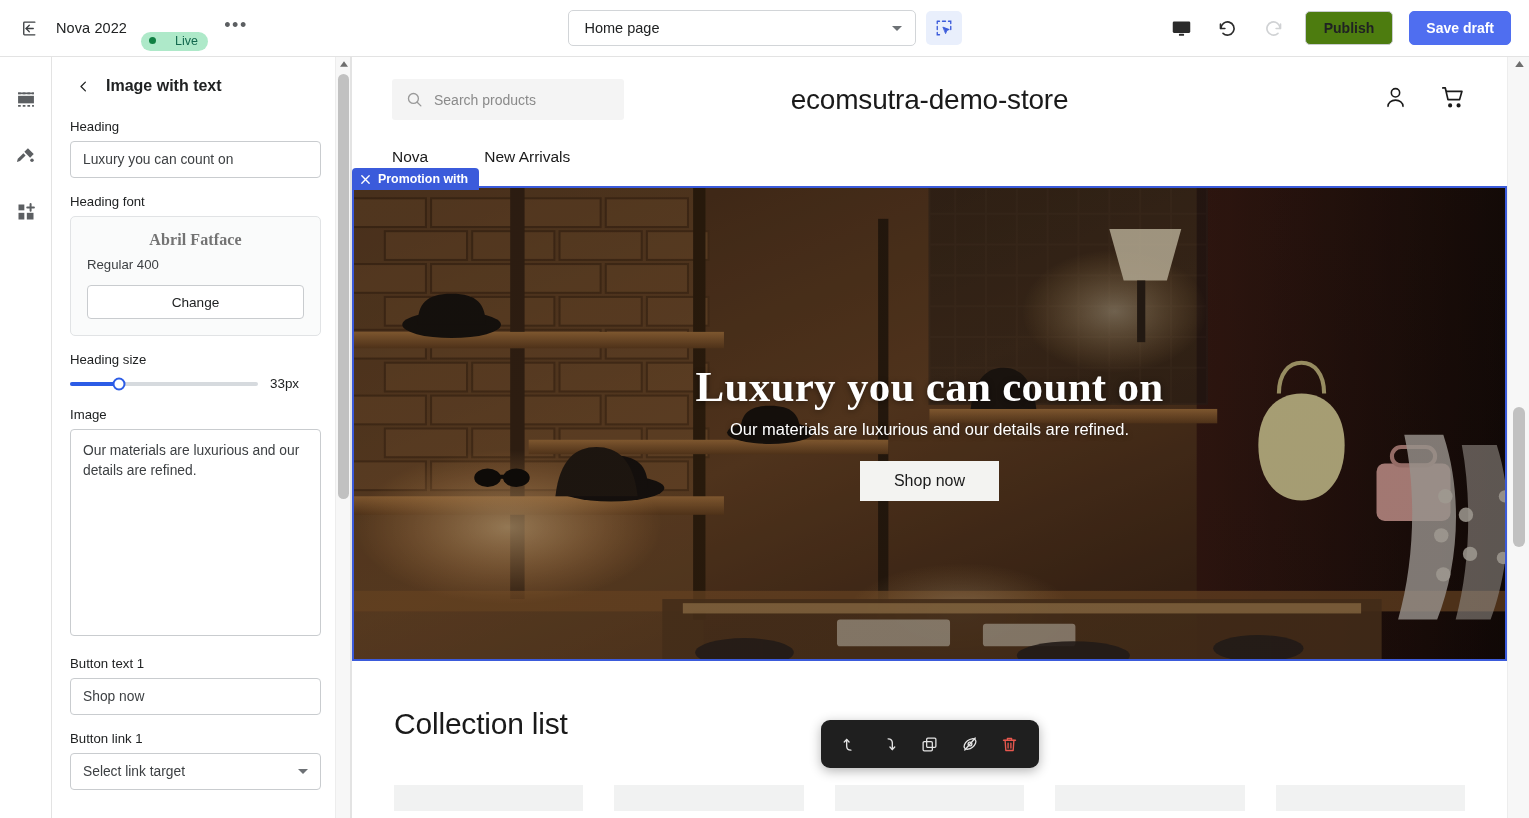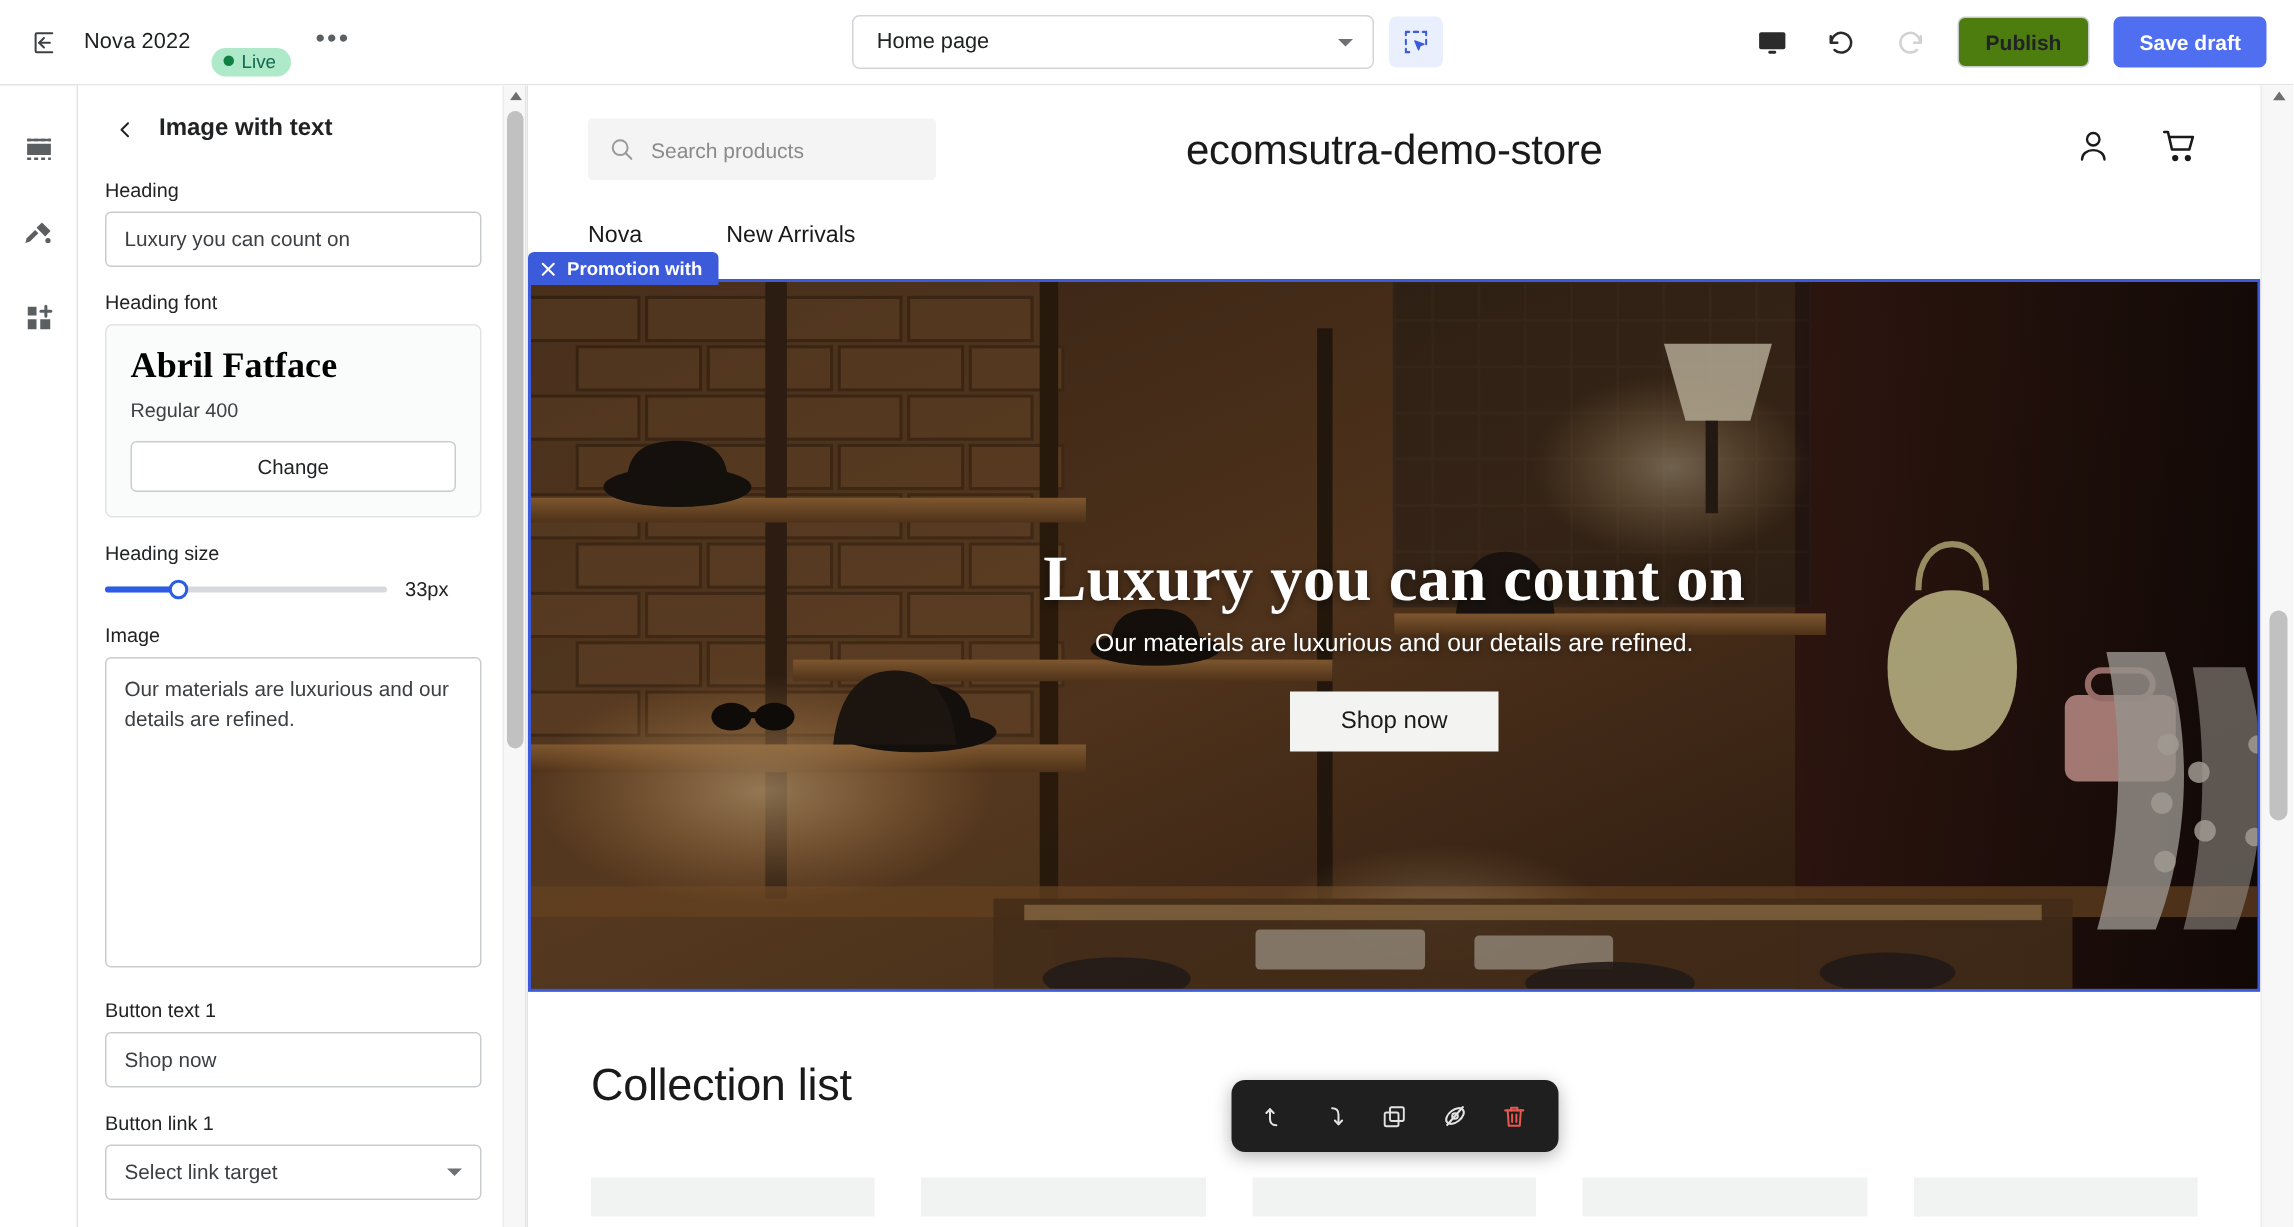--- a/index.html
+++ b/index.html
@@ -20,21 +20,21 @@
     border-bottom: 1px solid #e3e3e3;
     position: relative;
   }
   .topbar-left { display: flex; align-items: center; gap: 14px; padding-left: 14px; }
   .exit-btn {
     width: 28px; height: 28px; display: flex; align-items: center; justify-content: center;
     border-radius: 4px; cursor: pointer;
   }
   .shop-name { font-size: 14.5px; color: #202223; letter-spacing: .1px; }
   .live-pill {
-    display: inline-flex; align-items: center; gap: 5px;
+    display: inline-flex; align-items: center; gap: 19px;
     background: #aee9c9; color: #13684e;
     border-radius: 11px; padding: 2px 10px 3px 8px;
     font-size: 12.5px; font-weight: 500; margin-top: 26px;
   }
   .live-dot { width: 7px; height: 7px; border-radius: 50%; background: #108043; display:inline-block; }
   .more-btn {
     width: 28px; height: 26px; display:flex; align-items:center; justify-content:center;
     color:#5c5f62; font-size: 18px; letter-spacing: 1.5px; cursor: pointer; border-radius: 4px;
     line-height: 8px; padding-bottom: 7px;
   }
@@ -99,21 +99,21 @@
     background: #fff; font-size: 13.8px; color: #3d4043; padding: 0 12px;
     font-family: "Liberation Sans", sans-serif; outline: none;
   }
   .text-input::placeholder { color: #6d7175; }
   .group { margin-bottom: 16px; }
 
   .font-card {
     width: 251px; border: 1px solid #e1e3e5; border-radius: 5px;
     background: #fafbfb; padding: 14px 16px 16px 16px;
   }
-  .font-name { font-family: "Liberation Serif", serif; font-size: 24px; font-weight: 700; color: #000000; letter-spacing: .1px; }
+  .font-name { font-family: "Liberation Serif", serif; font-size: 16px; font-weight: 700; color: #737373; letter-spacing: .1px; text-align: center; }
   .font-weight { font-size: 13.2px; color: #3d4043; margin-top: 8px; margin-bottom: 13px; }
   .change-btn {
     width: 100%; height: 34px; background: #fff; border: 1px solid #c9cccf; border-radius: 4px;
     font-size: 13.6px; color: #202223; cursor: pointer; font-family: "Liberation Sans", sans-serif;
   }
 
   .slider-row { display: flex; align-items: center; gap: 12px; margin-top: 9px; }
   .slider-track { position: relative; width: 188px; height: 4px; background: #d6dade; border-radius: 2px; }
   .slider-fill { position: absolute; left: 0; top: 0; height: 4px; background: #2c5ce6; border-radius: 2px; }
   .slider-knob {

